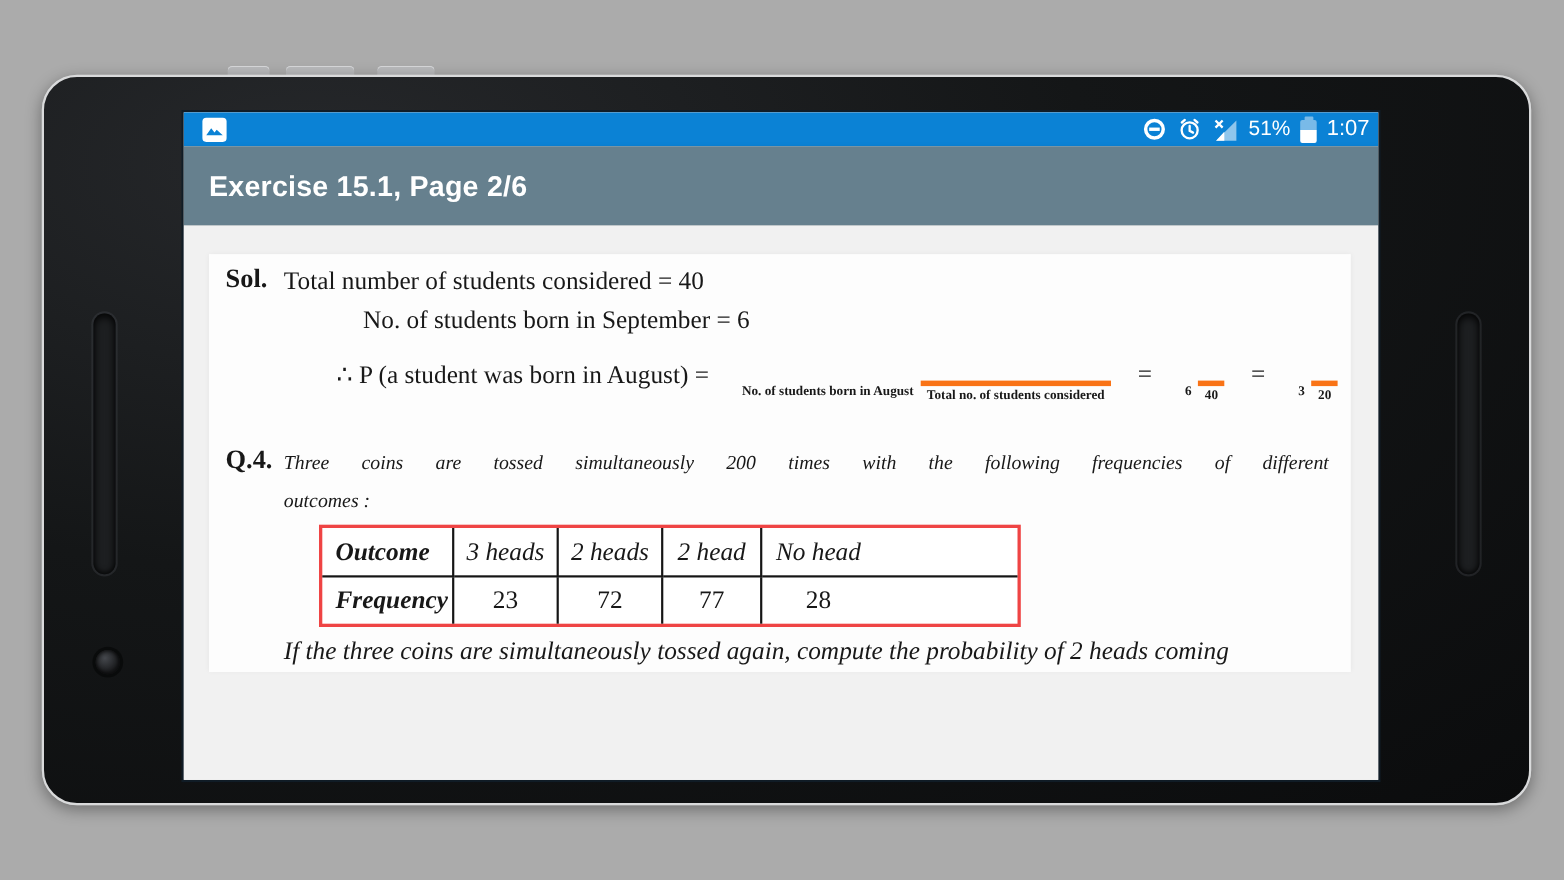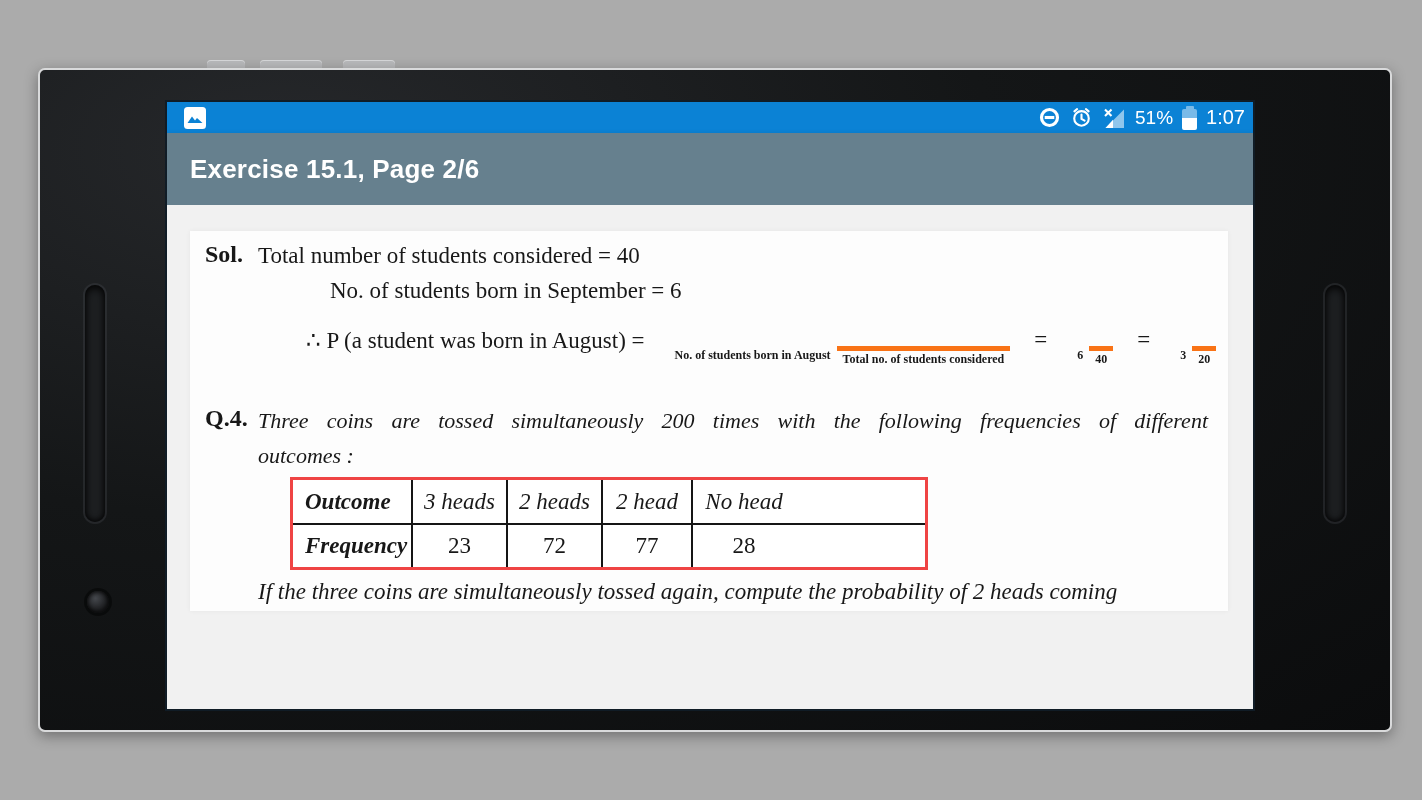--- a/index.html
+++ b/index.html
@@ -8,21 +8,21 @@
     background:#ababab;
     font-family:"Liberation Sans",sans-serif;
   }
   
   .top-btn{
     position:absolute;top:60px;height:14px;background:#b8b9bb;
     border-radius:4px;box-shadow:inset 0 1px 0 #d6d7d9;z-index:0;
   }
   .phone{
     position:absolute;left:38px;top:68px;width:1354px;height:664px;z-index:1;
-    border-radius:7px;
+    border-radius:32px;
     background:radial-gradient(ellipse at 18% 12%, #26282b 0%, #141617 45%, #0b0c0d 100%);
     border:2px solid #d9dadb;
     box-shadow:0 4px 14px rgba(0,0,0,.35);
     box-sizing:border-box;
   }
   .slot{
     position:absolute;width:20px;border-radius:11px;background:#1d1f21;
     box-shadow:inset 0 3px 8px rgba(0,0,0,.85), inset 0 -2px 5px rgba(0,0,0,.6), 0 0 0 2px rgba(70,72,76,.35);
   }
   .slot-left{left:45px;top:215px;height:237px;}
@@ -71,21 +71,21 @@
   .sol-label{left:15px;top:10px;font-size:24px;font-weight:bold;}
   .sol-line1{left:68px;top:12px;font-size:23px;}
   .sol-line2{left:140px;top:47px;font-size:23px;}
   .eqline{
     left:116px;top:96px;height:58px;display:flex;gap:24px;font-size:23px;
   }
   .frac{display:inline-flex;flex-direction:row;align-items:center;font-size:12px;line-height:1.18;font-weight:bold;}
   .frac .num{padding:0 6px 1px;}
   .frac .den{border-top:5px solid #f97316;padding:1px 6px 0;}
   .q-label{left:15px;top:174px;font-size:24px;font-weight:bold;}
-  .q-par{left:68px;top:172px;width:950px;font-size:22px;font-style:italic;line-height:35px;}
+  .q-par{left:68px;top:172px;width:950px;font-size:18px;font-style:italic;line-height:35px;}
   .q-line1{text-align:justify;text-align-last:justify;}
   .qtable{
     left:100px;top:246px;display:grid;
     grid-template-columns:120px 95px 95px 90px 232px;
     border:3px solid #ef4444;background:#ffffff;font-size:23px;
   }
   .qtable .cell{
     border-right:2px solid #151515;border-bottom:2px solid #151515;
     height:45px;display:flex;align-items:center;justify-content:center;
     box-sizing:border-box;

